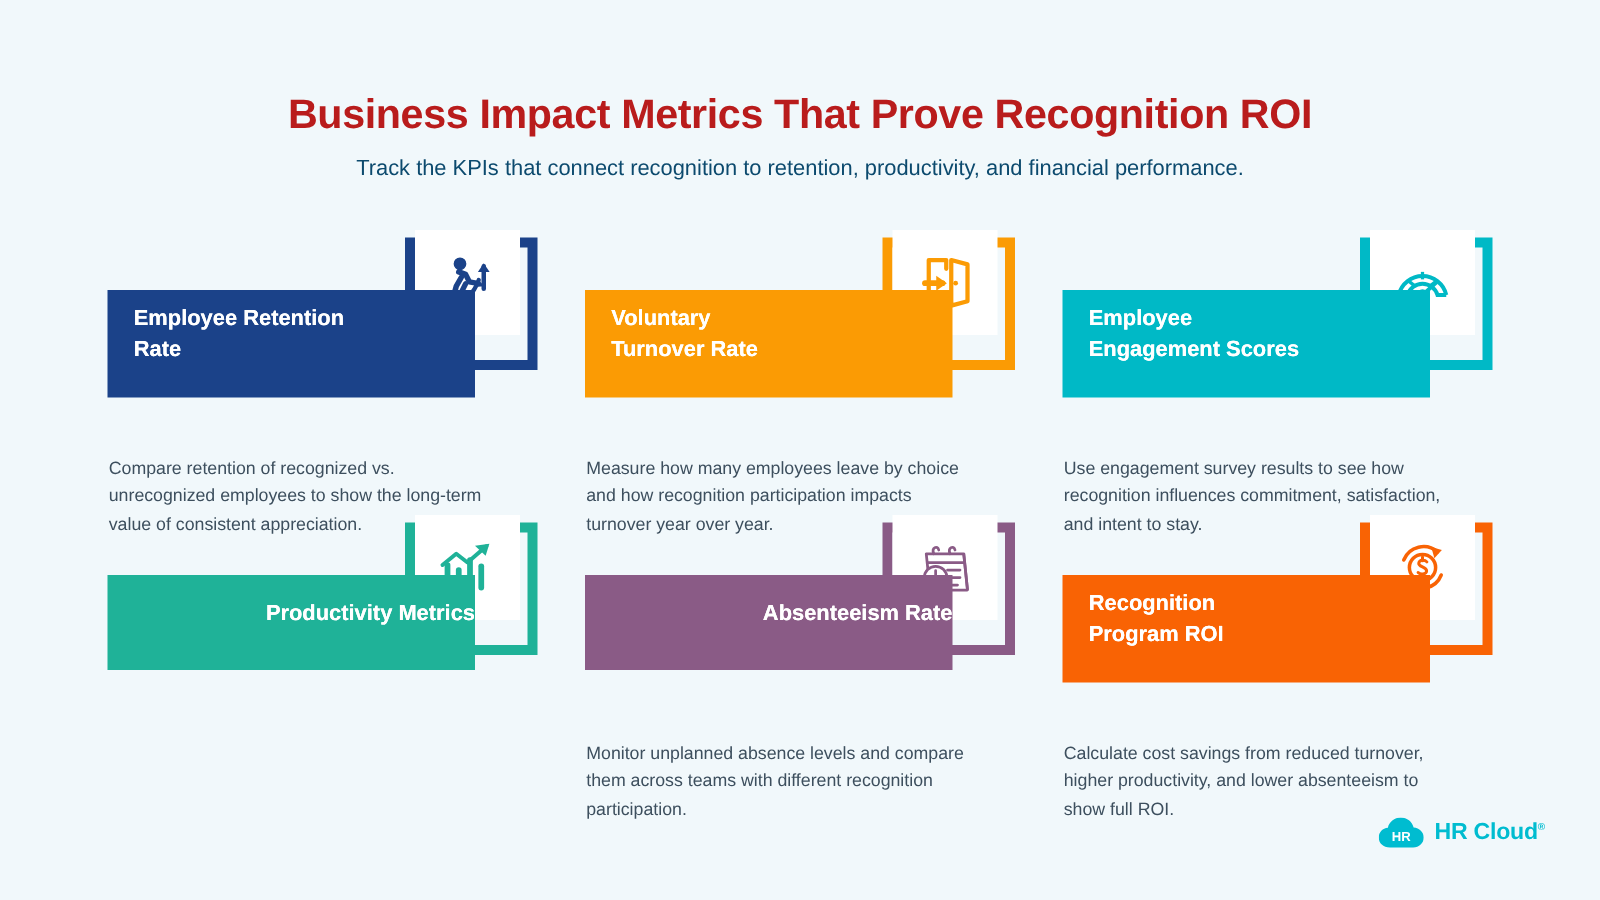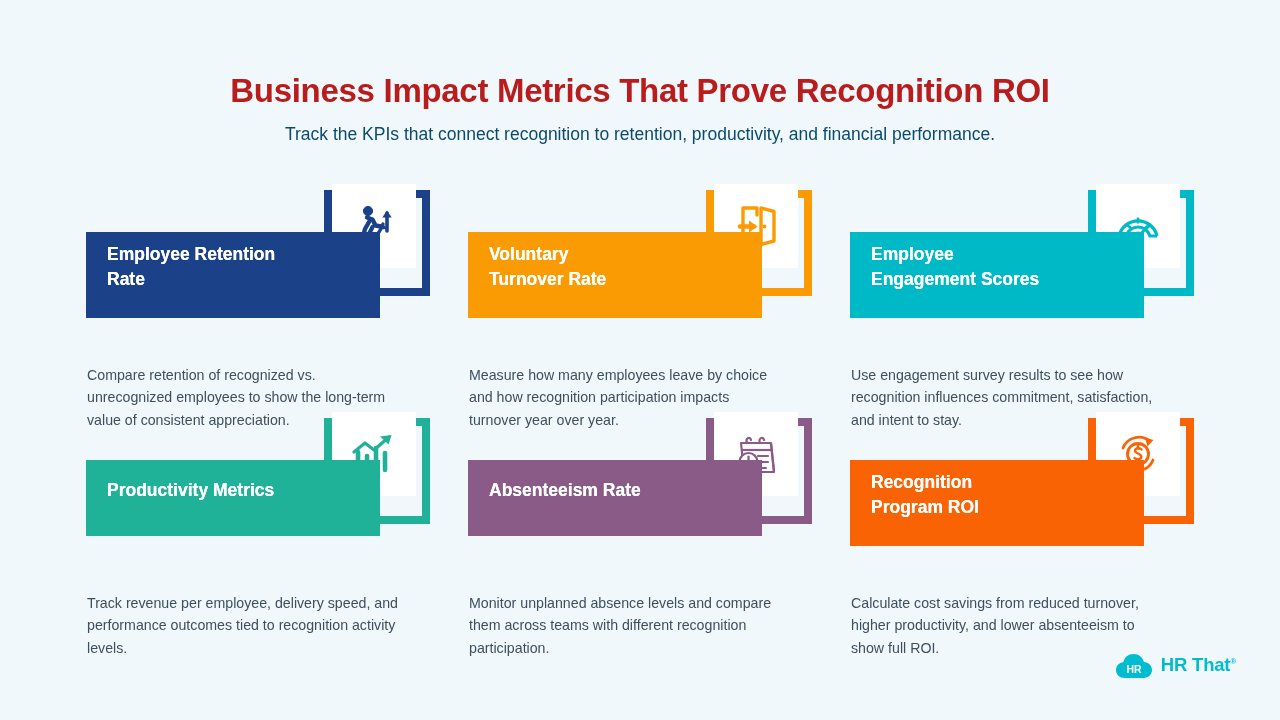--- a/index.html
+++ b/index.html
@@ -61,21 +61,21 @@
   .bar-title {
     color: #ffffff; font-size: 17.5px; font-weight: bold;
     line-height: 1.42; white-space: pre-line;
     text-shadow: 0 0 0 #fff;
   }
   .desc {
     position: absolute; left: 1px; top: 128px; width: 312px;
     font-size: 14.2px; line-height: 1.58; color: #3d4f5e; margin-top: 46px;
   }
   
-  .card.tall .bar { min-height: 76px; }
+  .card.tall .bar { min-height: 76px; justify-content: flex-end; }
 
   
   .logo {
     position: absolute; right: 44px; bottom: 40px;
     display: flex; align-items: flex-start; gap: 9px; margin-top: 45px;
   }
   .cloud {
     position: relative; width: 36px; height: 26px;
   }
   .cloud svg { width: 36px; height: 26px; display: block; }
@@ -166,21 +166,20 @@
           <path d="M19 42 L19 28" stroke-width="4.6" stroke-linecap="round"></path>
           <path d="M28 42 L28 20" stroke-width="4.6" stroke-linecap="round"></path>
           <path d="M37 42 L37 25" stroke-width="4.6" stroke-linecap="round"></path>
           <path d="M6 24 L17 15 L26 22 L41 9" stroke-width="3.2" stroke-linejoin="round" stroke-linecap="round" fill="none"></path>
           <path d="M43.5 7 L32 8.5 L40.5 16.5 Z" fill="#1fb298" stroke="none"></path>
         </svg>
       </div>
       <div class="bar">
         <div class="bar-title">Productivity Metrics</div>
       </div>
-      <div class="desc">Track revenue per employee, delivery speed, and performance outcomes tied to recognition activity levels.</div>
     </div>
 
     <div class="card tall" style="--c:#8a5b86">
       <div class="iconframe"></div>
       <div class="iconbox">
         <svg viewBox="0 0 52 52" fill="none" stroke="#8a5b86">
           <path d="M11 15 L41 15 L44 44 L14 44 Z" stroke-width="2.2" stroke-linejoin="round"></path>
           <path d="M11 22 L41.7 22" stroke-width="2.2"></path>
           <path d="M17 15 C15 10 20 8 21 12" stroke-width="2.2" fill="none" stroke-linecap="round"></path>
           <path d="M30 15 C28 10 33 8 34 12" stroke-width="2.2" fill="none" stroke-linecap="round"></path>
@@ -220,17 +219,17 @@
   </div>
 
   <div class="logo">
     <div class="cloud">
       <svg viewBox="0 0 36 26">
         <path d="M9 24 C3.5 24 0 20.5 0 16 C0 11.8 3.2 8.5 7.3 8.2 C8.3 3.5 12.5 0 17.6 0 C22.6 0 26.8 3.4 27.9 8 C32.5 8.3 36 11.8 36 16 C36 20.4 32.3 24 27.5 24 Z" fill="#00bcd0"></path>
         <text x="18" y="19" font-family="Liberation Sans, sans-serif" font-size="10.5" font-weight="bold" fill="#ffffff" text-anchor="middle">HR</text>
       </svg>
     </div>
     <div class="logo-text">
-      <span>HR That</span><span class="logo-reg">®</span>
+      <span>HR Cloud</span><span class="logo-reg">®</span>
     </div>
   </div>
 
 </div>
 
 </body></html>

